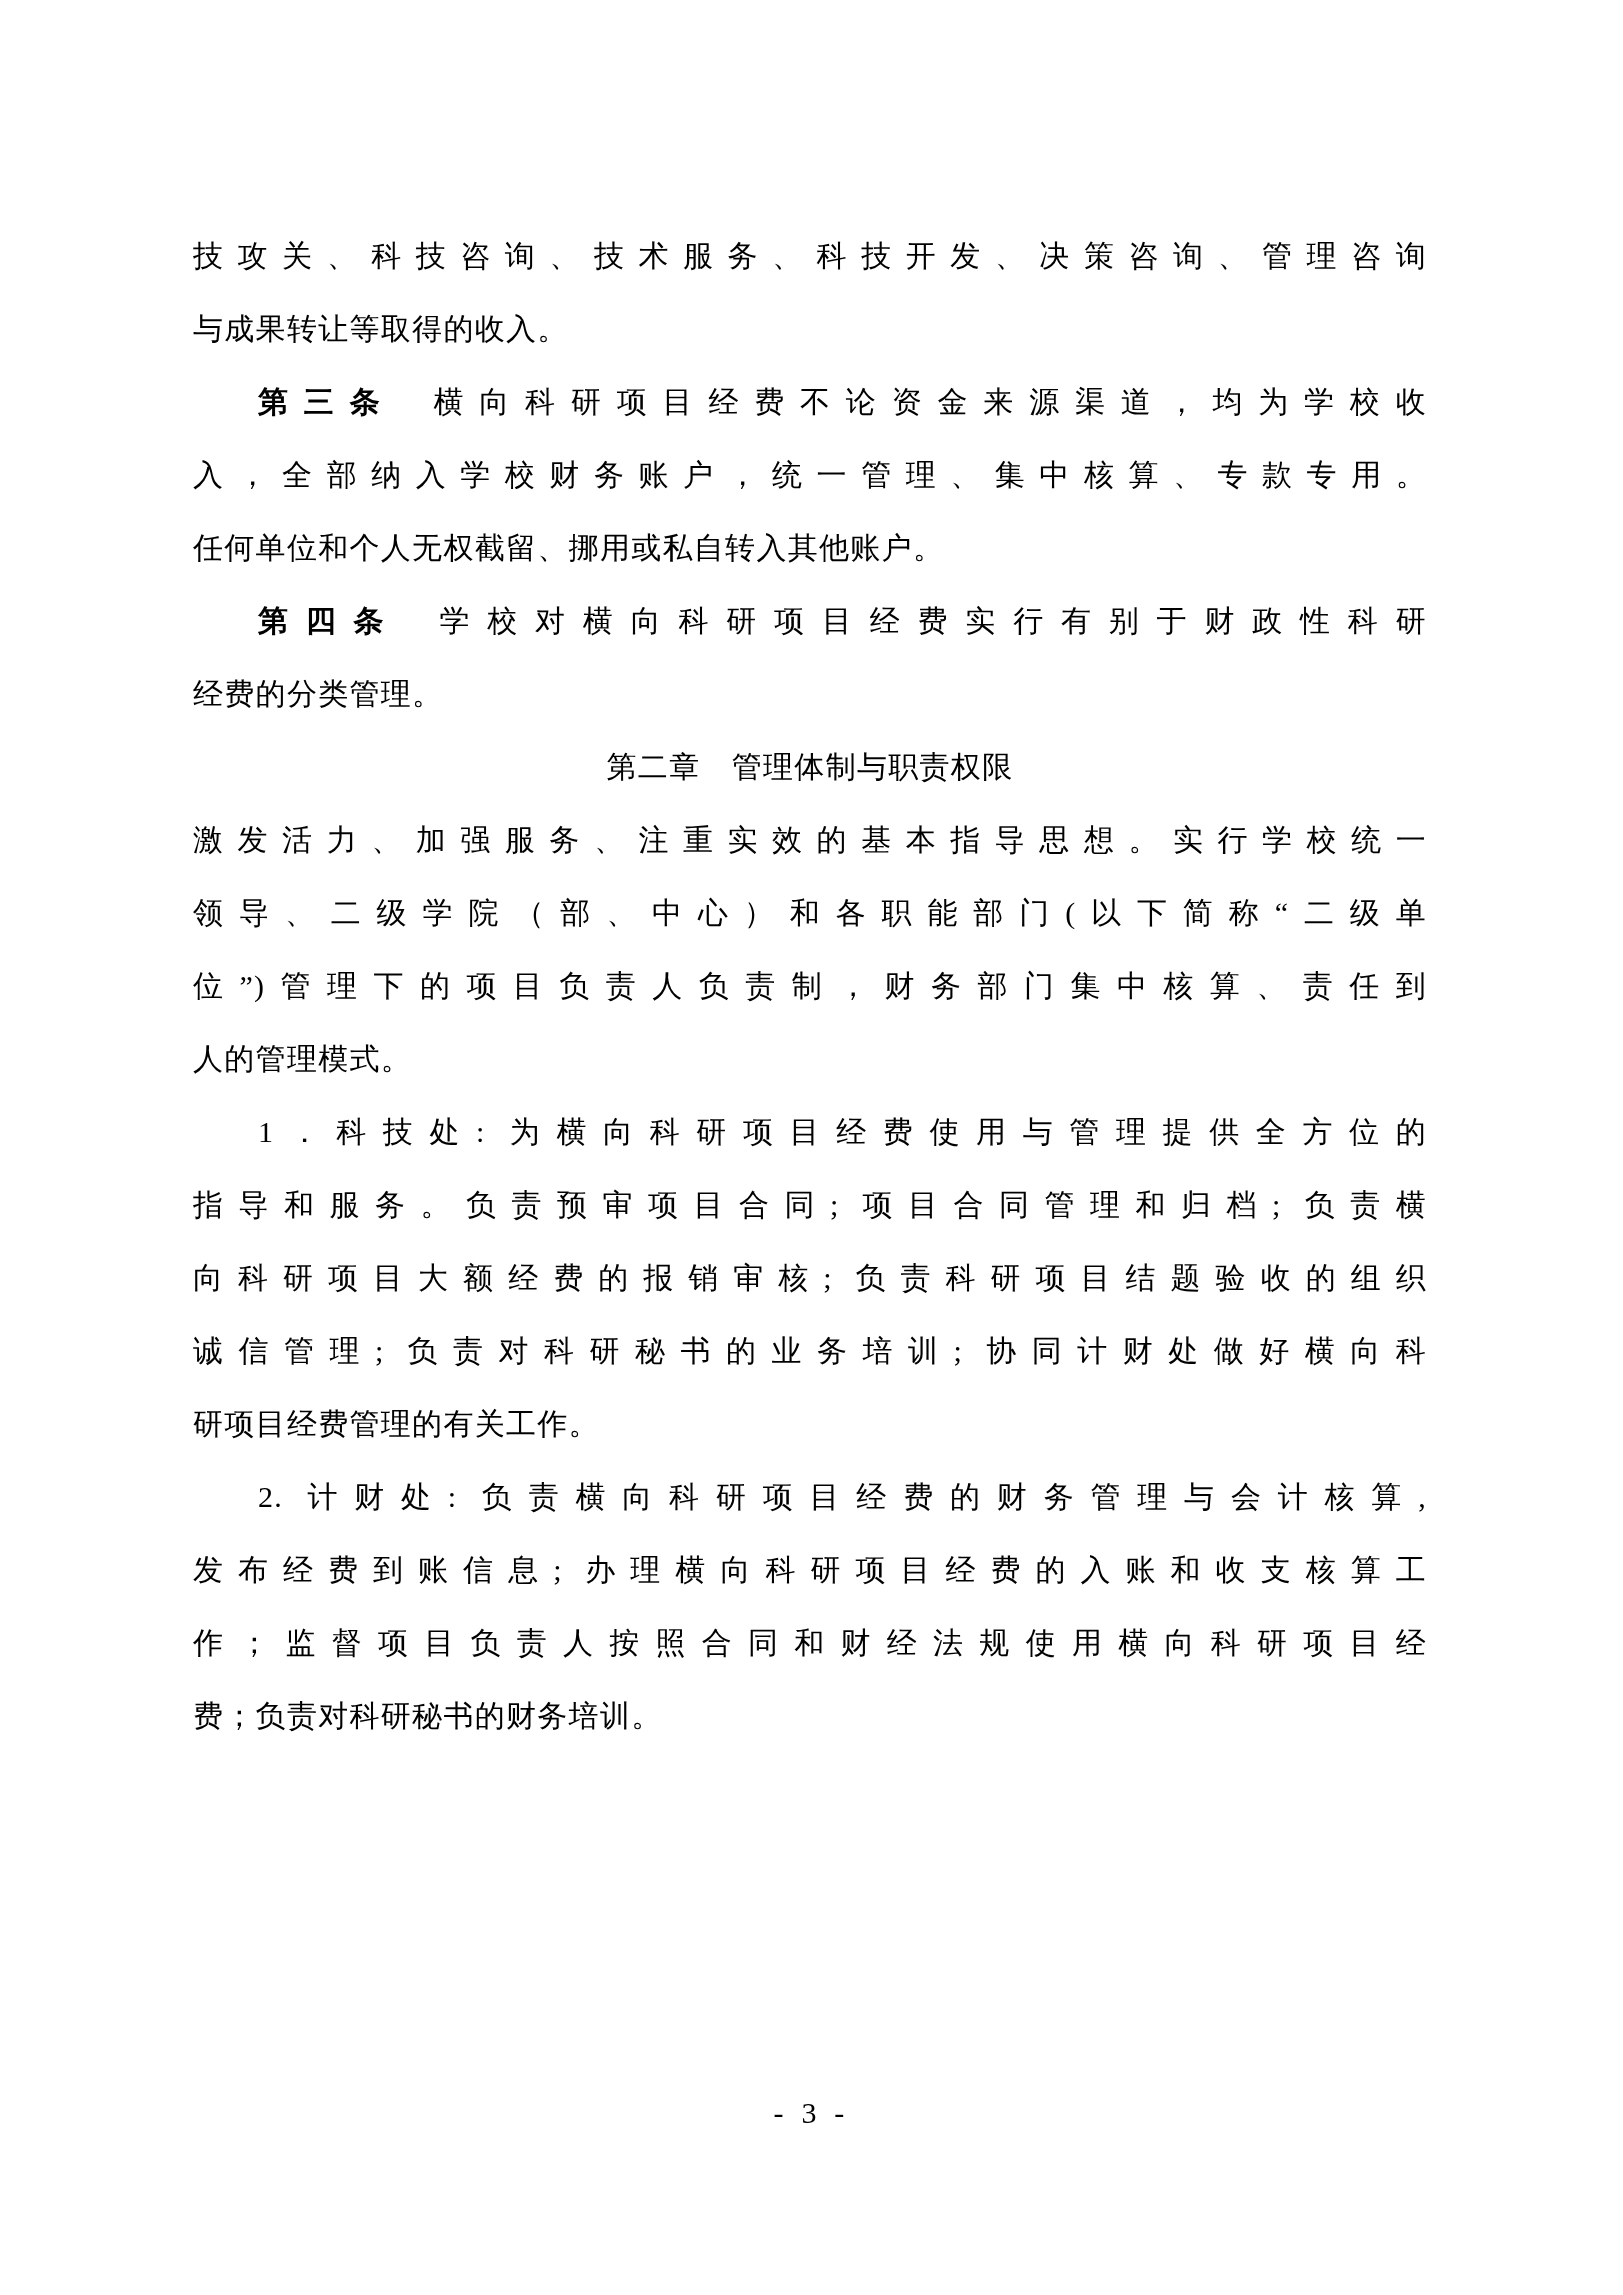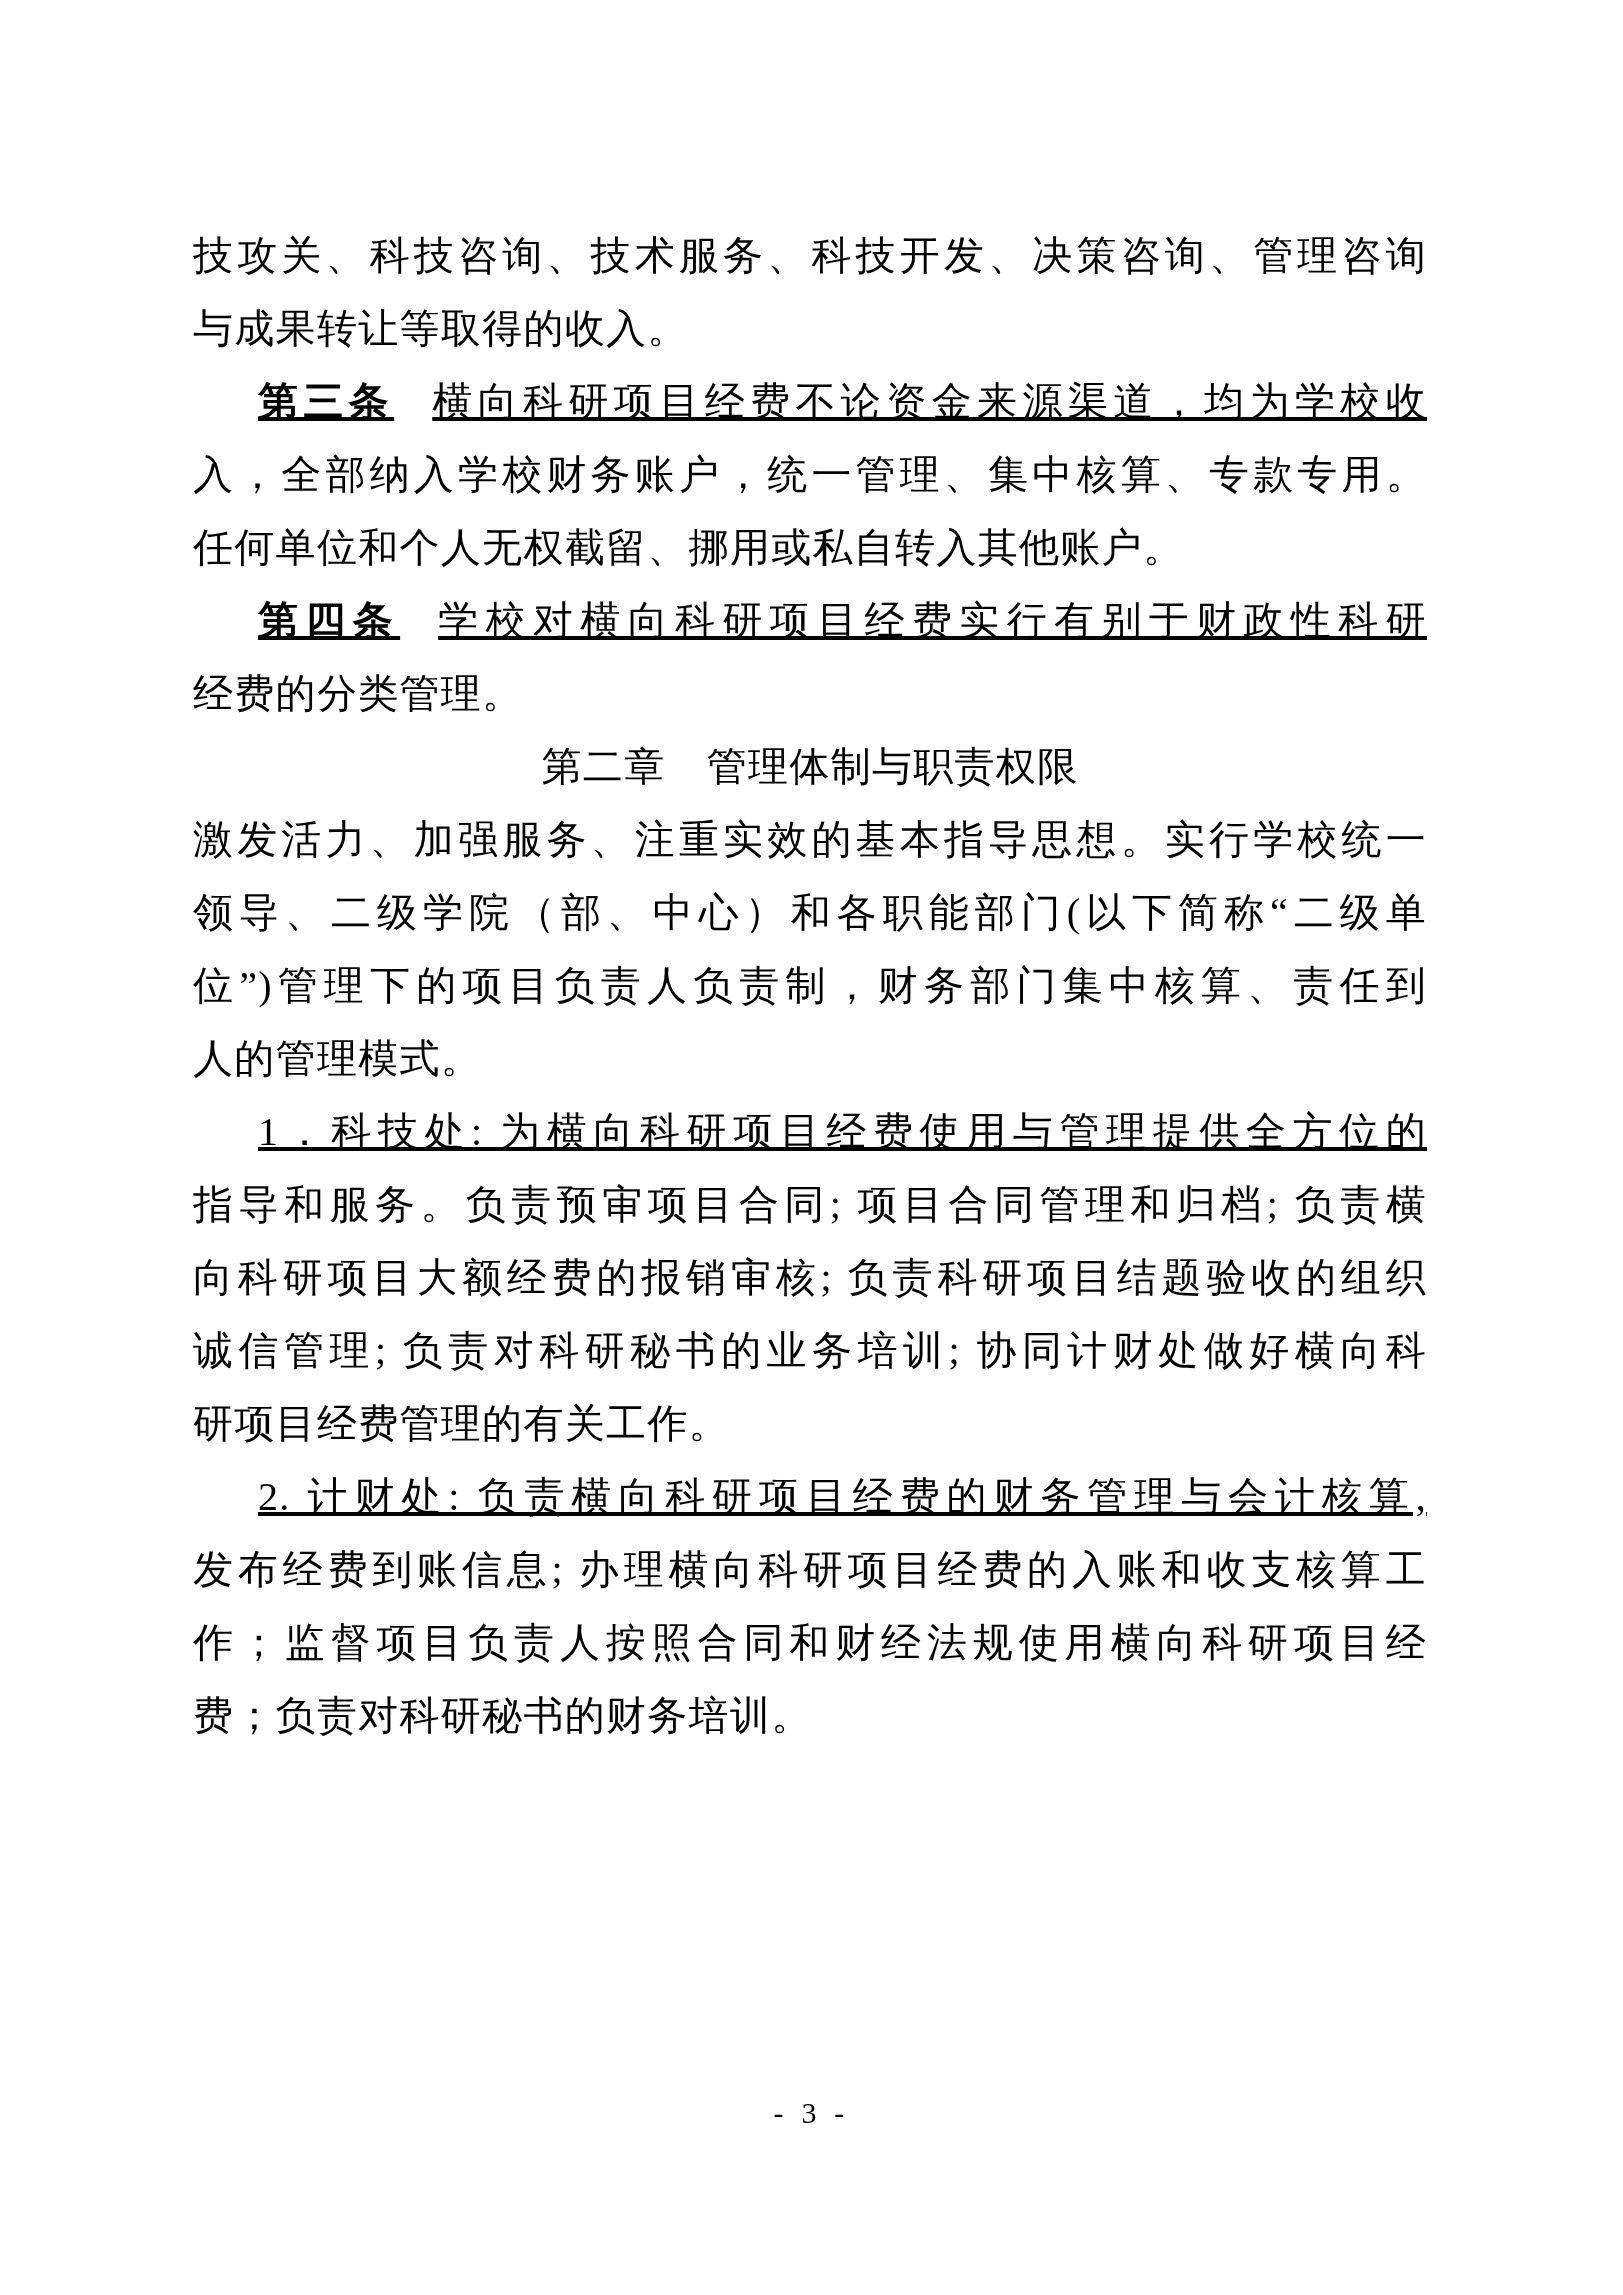--- a/index.html
+++ b/index.html
@@ -11,34 +11,33 @@
     margin: 0 auto;
     font-family: "Liberation Serif", "DejaVu Serif", serif;
     color: #000000;
     overflow: hidden;
   }
   .doc {
     position: absolute;
     left: 193px;
     right: 196px;
     top: 219px;
-    font-size: 40px;
+    font-size: 30px;
     line-height: 73px;
     letter-spacing: 1.3px;
   }
   .line {
     height: 73px;
   }
   .line.full {
     text-align: justify;
     text-align-last: justify;
   }
   .line.indent {
     text-indent: 65px;
-    text-decoration: underline;
   }
   .article-label {
     font-weight: bold;
     margin-right: 38px;
   }
   .chapter-heading {
     height: 73px;
     text-align: center;
     font-weight: normal;
   }

